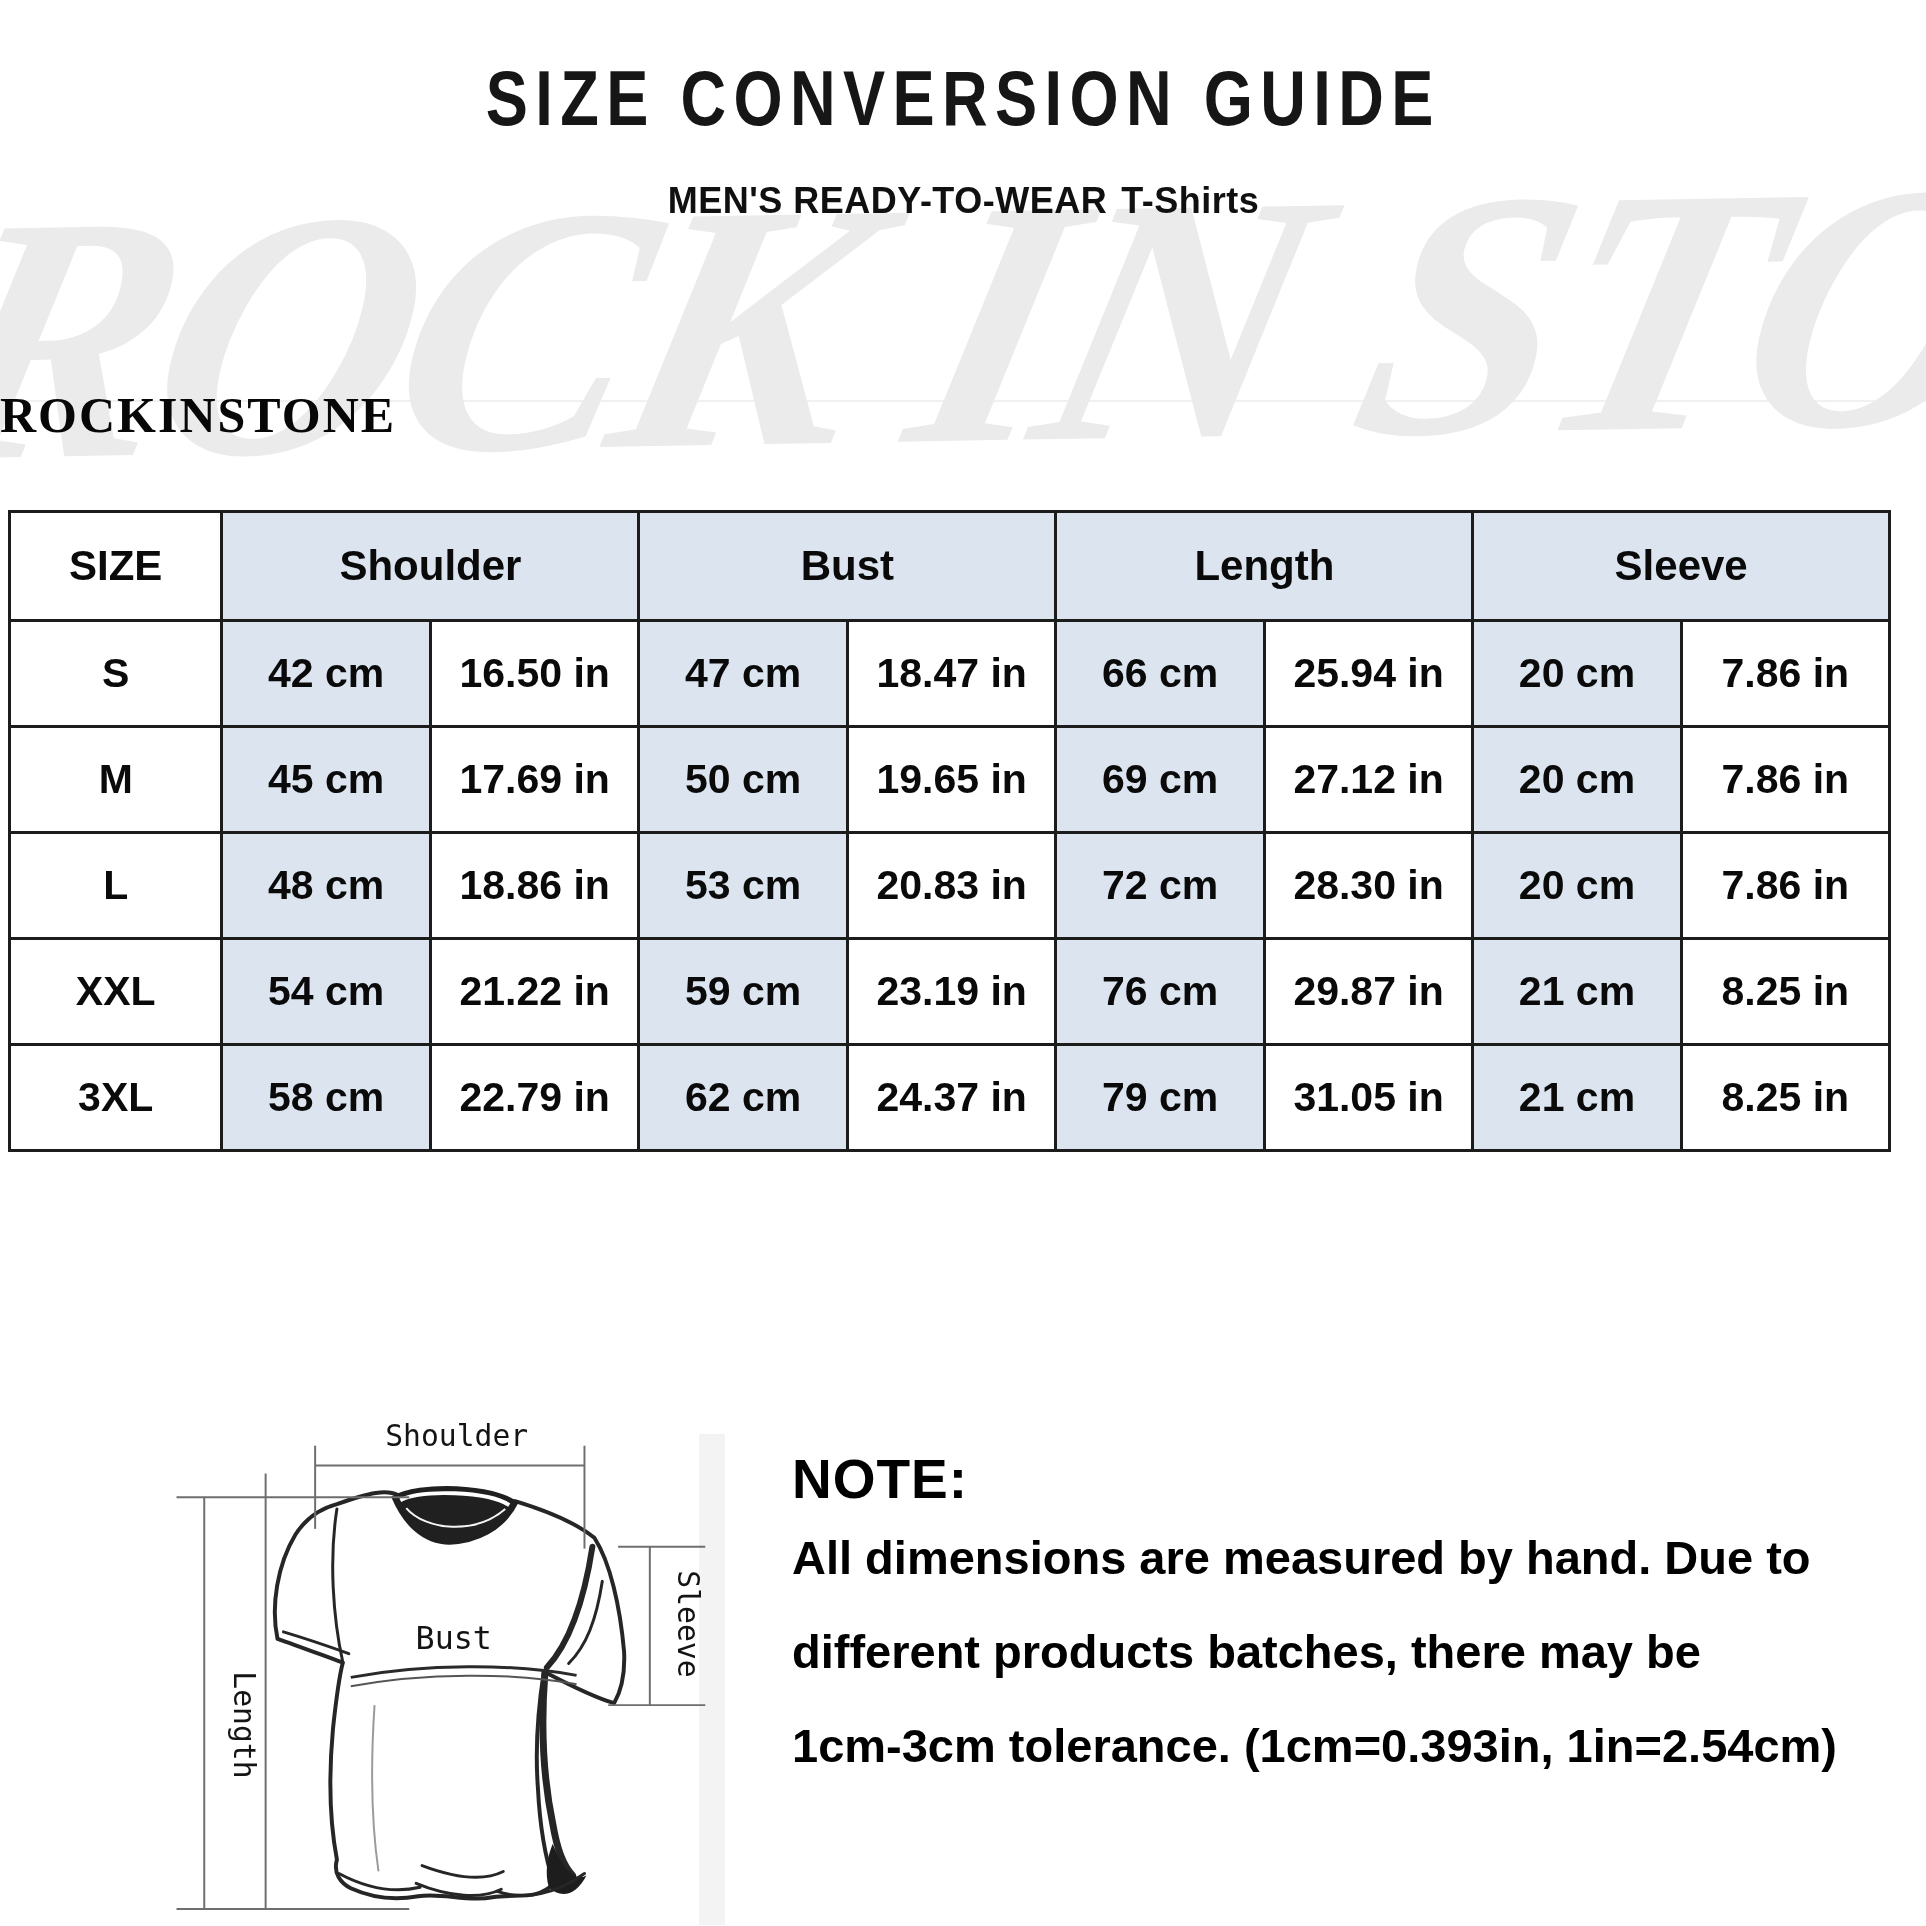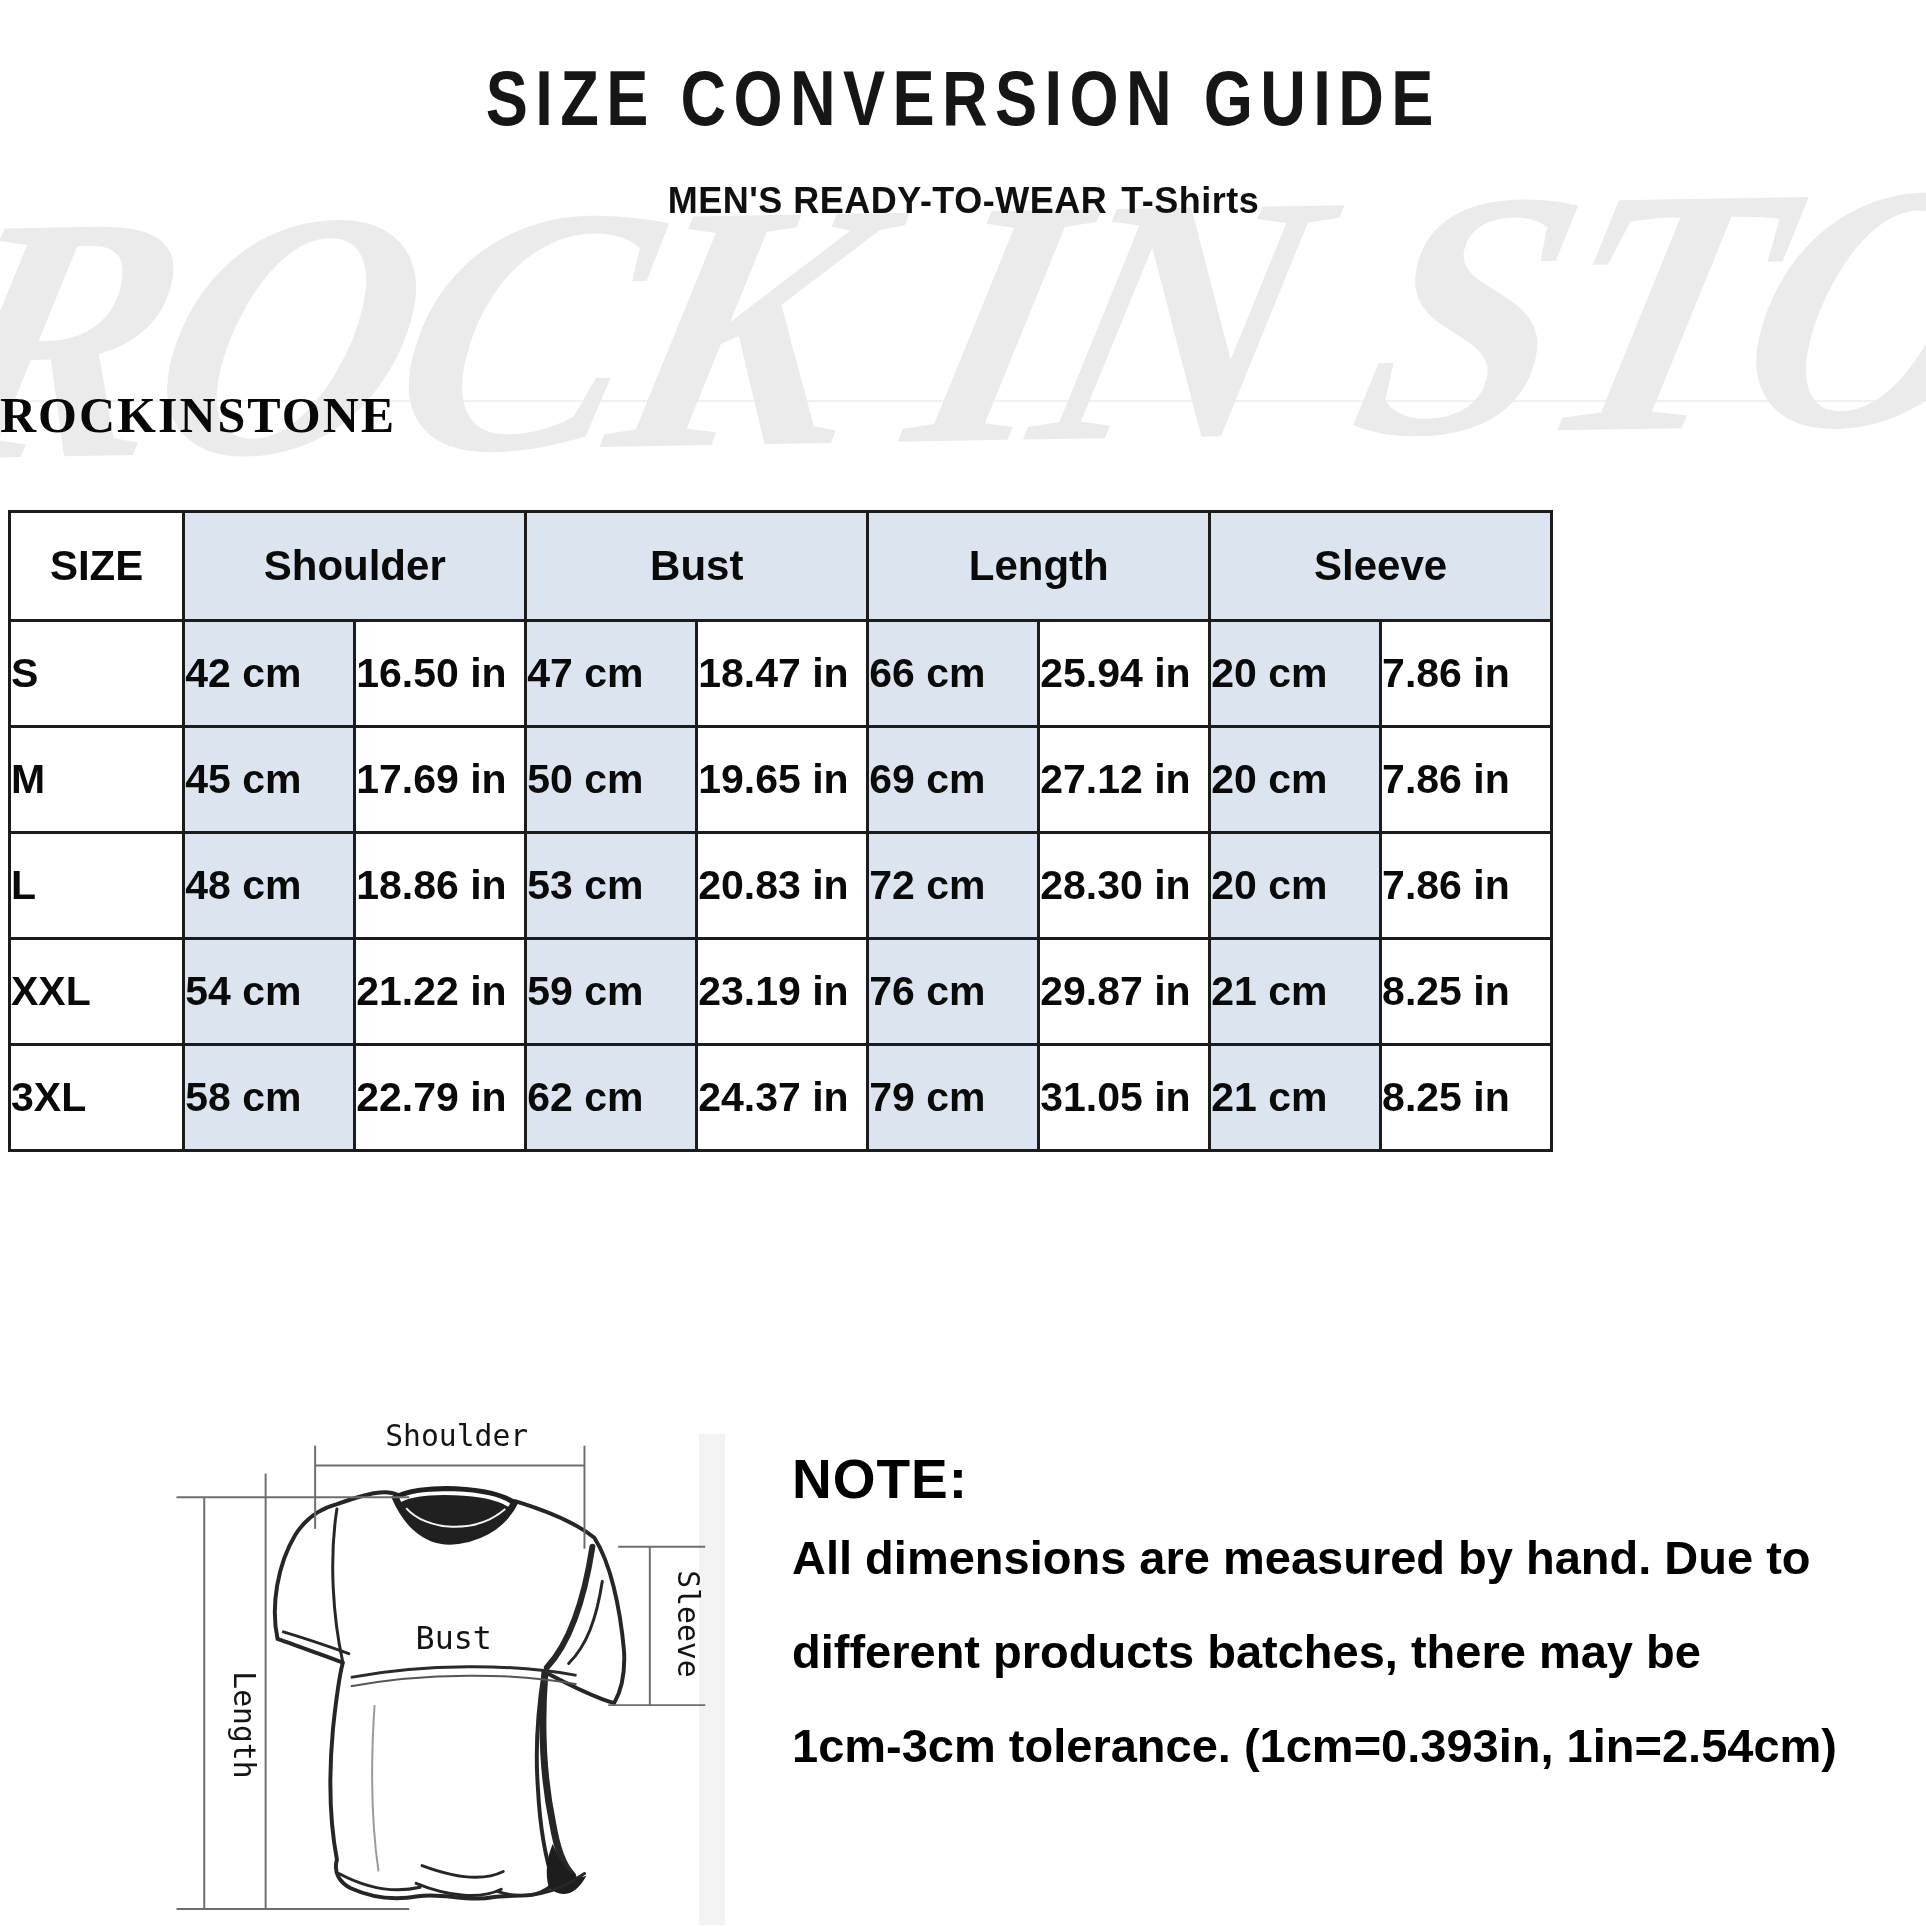--- a/index.html
+++ b/index.html
@@ -22,22 +22,22 @@
     transform:scaleX(0.82);transform-origin:center;color:#161616;white-space:nowrap;}
   .subtitle{position:absolute;top:149px;left:0;width:100%;text-align:center;z-index:2;
     font-weight:bold;font-size:36px;color:#101010;letter-spacing:0.5px;margin-top:31px;}
   .subtitle .sub2{margin-left:14px;}
   .desc{position:absolute;top:228px;left:0;width:100%;text-align:center;z-index:2;
     font-family:"Liberation Serif",serif;font-style:italic;font-size:31px;color:#060606;line-height:71px;}
   .brand{position:absolute;top:386px;left:0;width:100%;text-align:left;z-index:2;
     font-family:"Liberation Serif",serif;font-weight:bold;font-size:50px;letter-spacing:2px;color:#070707;}
   
   table.size-table{
-    position:absolute;top:510px;left:8px;width:1545px;z-index:2;
-    border-collapse:collapse;table-layout:fixed;background:#ffffff;
+    position:absolute;top:510px;left:8px;width:1883px;z-index:2;
+    border-collapse:collapse;table-layout:fixed;text-align:center;background:#ffffff;
   }
   .size-table td,.size-table th{border:3px solid #1c1c1c;padding:0;vertical-align:middle;}
   .size-table th{font-size:42px;font-weight:bold;color:#0a0a0a;}
   .size-table td{font-size:41px;font-weight:bold;color:#0a0a0a;}
   .blue{background:#dce5ef;}
   .r-head{height:109px;}
   .r-unit{height:109px;}
   .r-data{height:106px;}
   
   .sketch{position:absolute;left:127px;top:1408px;width:606px;height:517px;z-index:2;}

